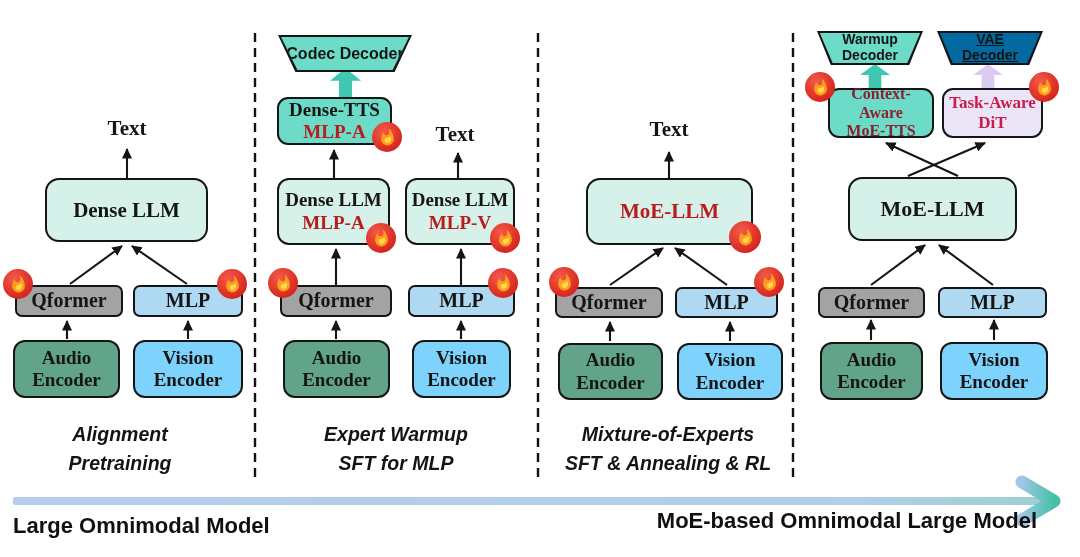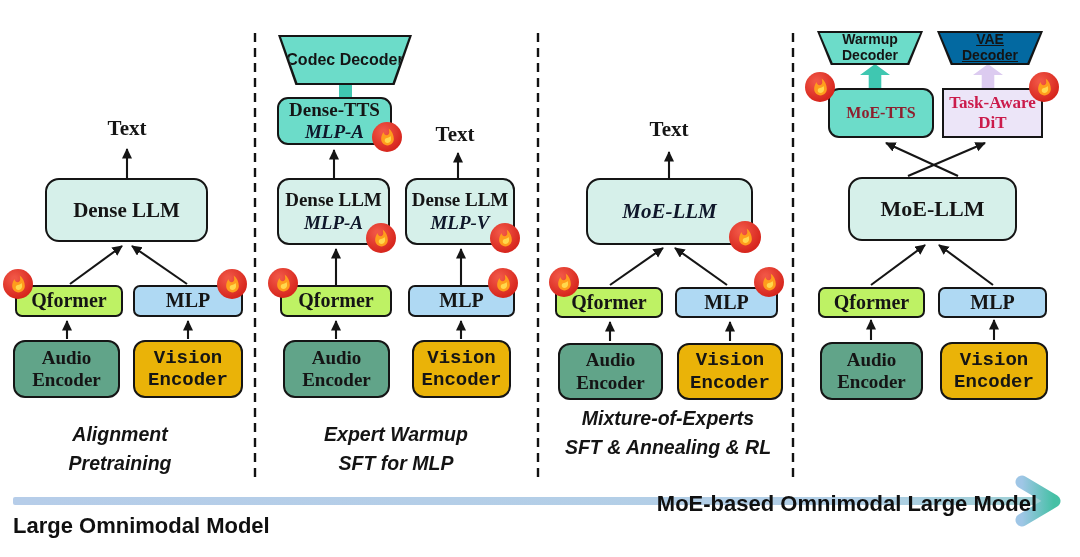--- a/index.html
+++ b/index.html
@@ -4,26 +4,26 @@
 <style>
   html,body{margin:0;padding:0;background:#ffffff;}
   #canvas{position:relative;width:1080px;height:557px;background:#ffffff;overflow:hidden;
           font-family:"Liberation Serif",serif;}
   svg.overlay{position:absolute;left:0;top:0;z-index:1;}
   .box{position:absolute;box-sizing:border-box;border:2.2px solid #151515;display:flex;
        flex-direction:column;align-items:center;justify-content:center;text-align:center;
        font-weight:bold;color:#151515;z-index:2;line-height:1.18;}
   .mint{background:#d6f0ea;border-radius:14px;}
   .teal{background:#6cdcc9;border-radius:11px;}
-  .green{background:#bef264;border-radius:7px;}
+  .green{background:#a3a3a3;border-radius:7px;}
   .greenlg{background:#61a489;border-radius:12px;}
   .blue{background:#afd9f3;border-radius:7px;}
-  .bluelg{background:#eab308;border-radius:12px;font-family:Liberation Mono, monospace;}
-  .lav{background:#ece5f8;border-radius:0;}
-  .darkred{color:#0f172a;font-style:italic;}
+  .bluelg{background:#7dd3fc;border-radius:12px;}
+  .lav{background:#ece5f8;border-radius:11px;}
+  .darkred{color:#b91c1c;}
   .maroon{color:#8e1f2e;}
   .crimson{color:#cb1b4b;}
   .tlabel{position:absolute;font-weight:bold;font-size:21px;color:#151515;text-align:center;
           z-index:2;width:60px;}
   .trap{position:absolute;z-index:2;}
   .tshell{position:absolute;inset:0;background:#151515;clip-path:polygon(0 0,100% 0,87% 100%,13% 100%);}
   .tfill{position:absolute;inset:2px;clip-path:polygon(0.8% 0,99.2% 0,86.6% 100%,13.4% 100%);
          display:flex;flex-direction:column;align-items:center;justify-content:center;text-align:center;
          font-family:"Liberation Sans",sans-serif;font-weight:600;color:#141414;line-height:1.12;}
   .tealfill .tfill{background:#6cdcc9;}
@@ -138,21 +138,21 @@
           <path fill="#ffd84d" d="M11.71 19c-1.78 0-3.22-1.4-3.22-3.14 0-1.62 1.05-2.76 2.81-3.12 1.77-.36 3.6-1.21 4.62-2.58.39 1.29.59 2.65.59 4.04 0 2.65-2.15 4.8-4.8 4.8z"></path>
         </svg>
     </div>
     <div class="caption" style="left:20px;top:420px;width:200px;">
       <div>Alignment</div>
       <div>Pretraining</div>
     </div>
   </div>
 
   <div class="stage">
-    <div class="trap tealfill" style="left:278px;top:35px;width:134px;height:50px;">
+    <div class="trap tealfill" style="left:278px;top:35px;width:134px;height:37px;">
       <div class="tshell"></div>
       <div class="tfill" style="font-size:16px;">
         <span>Codec Decoder</span>
       </div>
     </div>
     <div class="barrow tealarrow" style="left:330px;top:68px;width:31px;height:29px;"></div>
     <div class="box teal" style="left:277px;top:97px;width:115px;height:48px;font-size:19px;">
       <span>Dense-TTS</span>
       <span class="darkred">MLP-A</span>
     </div>
@@ -245,21 +245,21 @@
           <path fill="#ff9d1c" d="M13.5.67s.74 2.65.74 4.8c0 2.06-1.35 3.73-3.41 3.73-2.07 0-3.63-1.67-3.63-3.73l.03-.36C5.21 7.51 4 10.62 4 14c0 4.42 3.58 8 8 8s8-3.58 8-8C20 8.61 17.41 3.8 13.5.67z"></path>
           <path fill="#ffd84d" d="M11.71 19c-1.78 0-3.22-1.4-3.22-3.14 0-1.62 1.05-2.76 2.81-3.12 1.77-.36 3.6-1.21 4.62-2.58.39 1.29.59 2.65.59 4.04 0 2.65-2.15 4.8-4.8 4.8z"></path>
         </svg>
     </div>
     <div class="fire" style="left:754px;top:267px;">
       <svg viewBox="0 0 24 24">
           <path fill="#ff9d1c" d="M13.5.67s.74 2.65.74 4.8c0 2.06-1.35 3.73-3.41 3.73-2.07 0-3.63-1.67-3.63-3.73l.03-.36C5.21 7.51 4 10.62 4 14c0 4.42 3.58 8 8 8s8-3.58 8-8C20 8.61 17.41 3.8 13.5.67z"></path>
           <path fill="#ffd84d" d="M11.71 19c-1.78 0-3.22-1.4-3.22-3.14 0-1.62 1.05-2.76 2.81-3.12 1.77-.36 3.6-1.21 4.62-2.58.39 1.29.59 2.65.59 4.04 0 2.65-2.15 4.8-4.8 4.8z"></path>
         </svg>
     </div>
-    <div class="caption" style="left:543px;top:404px;width:250px;">
+    <div class="caption" style="left:543px;top:420px;width:250px;">
       <div>Mixture-of-Experts</div>
       <div>SFT &amp; Annealing &amp; RL</div>
     </div>
   </div>
 
   <div class="stage">
     <div class="trap tealfill" style="left:817px;top:31px;width:106px;height:34px;">
       <div class="tshell"></div>
       <div class="tfill" style="font-size:14px;">
         <span>Warmup</span>
@@ -269,20 +269,21 @@
     <div class="trap lavfill" style="left:937px;top:31px;width:106px;height:34px;">
       <div class="tshell"></div>
       <div class="tfill" style="font-size:14px;">
         <span>VAE</span>
         <span>Decoder</span>
       </div>
     </div>
     <div class="barrow tealarrow" style="left:860px;top:64px;width:30px;height:25px;"></div>
     <div class="barrow lavarrow" style="left:973px;top:64px;width:30px;height:25px;"></div>
     <div class="box teal" style="left:828px;top:88px;width:106px;height:50px;font-size:16px;">
+      <span class="maroon">Context-Aware</span>
       <span class="maroon">MoE-TTS</span>
     </div>
     <div class="box lav" style="left:942px;top:88px;width:101px;height:50px;font-size:17px;">
       <span class="crimson">Task-Aware</span>
       <span class="crimson">DiT</span>
     </div>
     <div class="box mint" style="left:848px;top:177px;width:169px;height:64px;font-size:22px;">
       <span>MoE-LLM</span>
     </div>
     <div class="box green" style="left:818px;top:287px;width:107px;height:31px;font-size:20px;">
@@ -309,15 +310,15 @@
       <svg viewBox="0 0 24 24">
           <path fill="#ff9d1c" d="M13.5.67s.74 2.65.74 4.8c0 2.06-1.35 3.73-3.41 3.73-2.07 0-3.63-1.67-3.63-3.73l.03-.36C5.21 7.51 4 10.62 4 14c0 4.42 3.58 8 8 8s8-3.58 8-8C20 8.61 17.41 3.8 13.5.67z"></path>
           <path fill="#ffd84d" d="M11.71 19c-1.78 0-3.22-1.4-3.22-3.14 0-1.62 1.05-2.76 2.81-3.12 1.77-.36 3.6-1.21 4.62-2.58.39 1.29.59 2.65.59 4.04 0 2.65-2.15 4.8-4.8 4.8z"></path>
         </svg>
     </div>
     <div class="caption" style="left:792px;top:420px;width:282px;">
     </div>
   </div>
 
   <div class="blabel" style="left:13px;top:513px;">Large Omnimodal Model</div>
-  <div class="blabel" style="right:43px;top:491px;">MoE-based Omnimodal Large Model</div>
+  <div class="blabel" style="right:43px;top:508px;">MoE-based Omnimodal Large Model</div>
 
 </div>
 
 </body></html>

